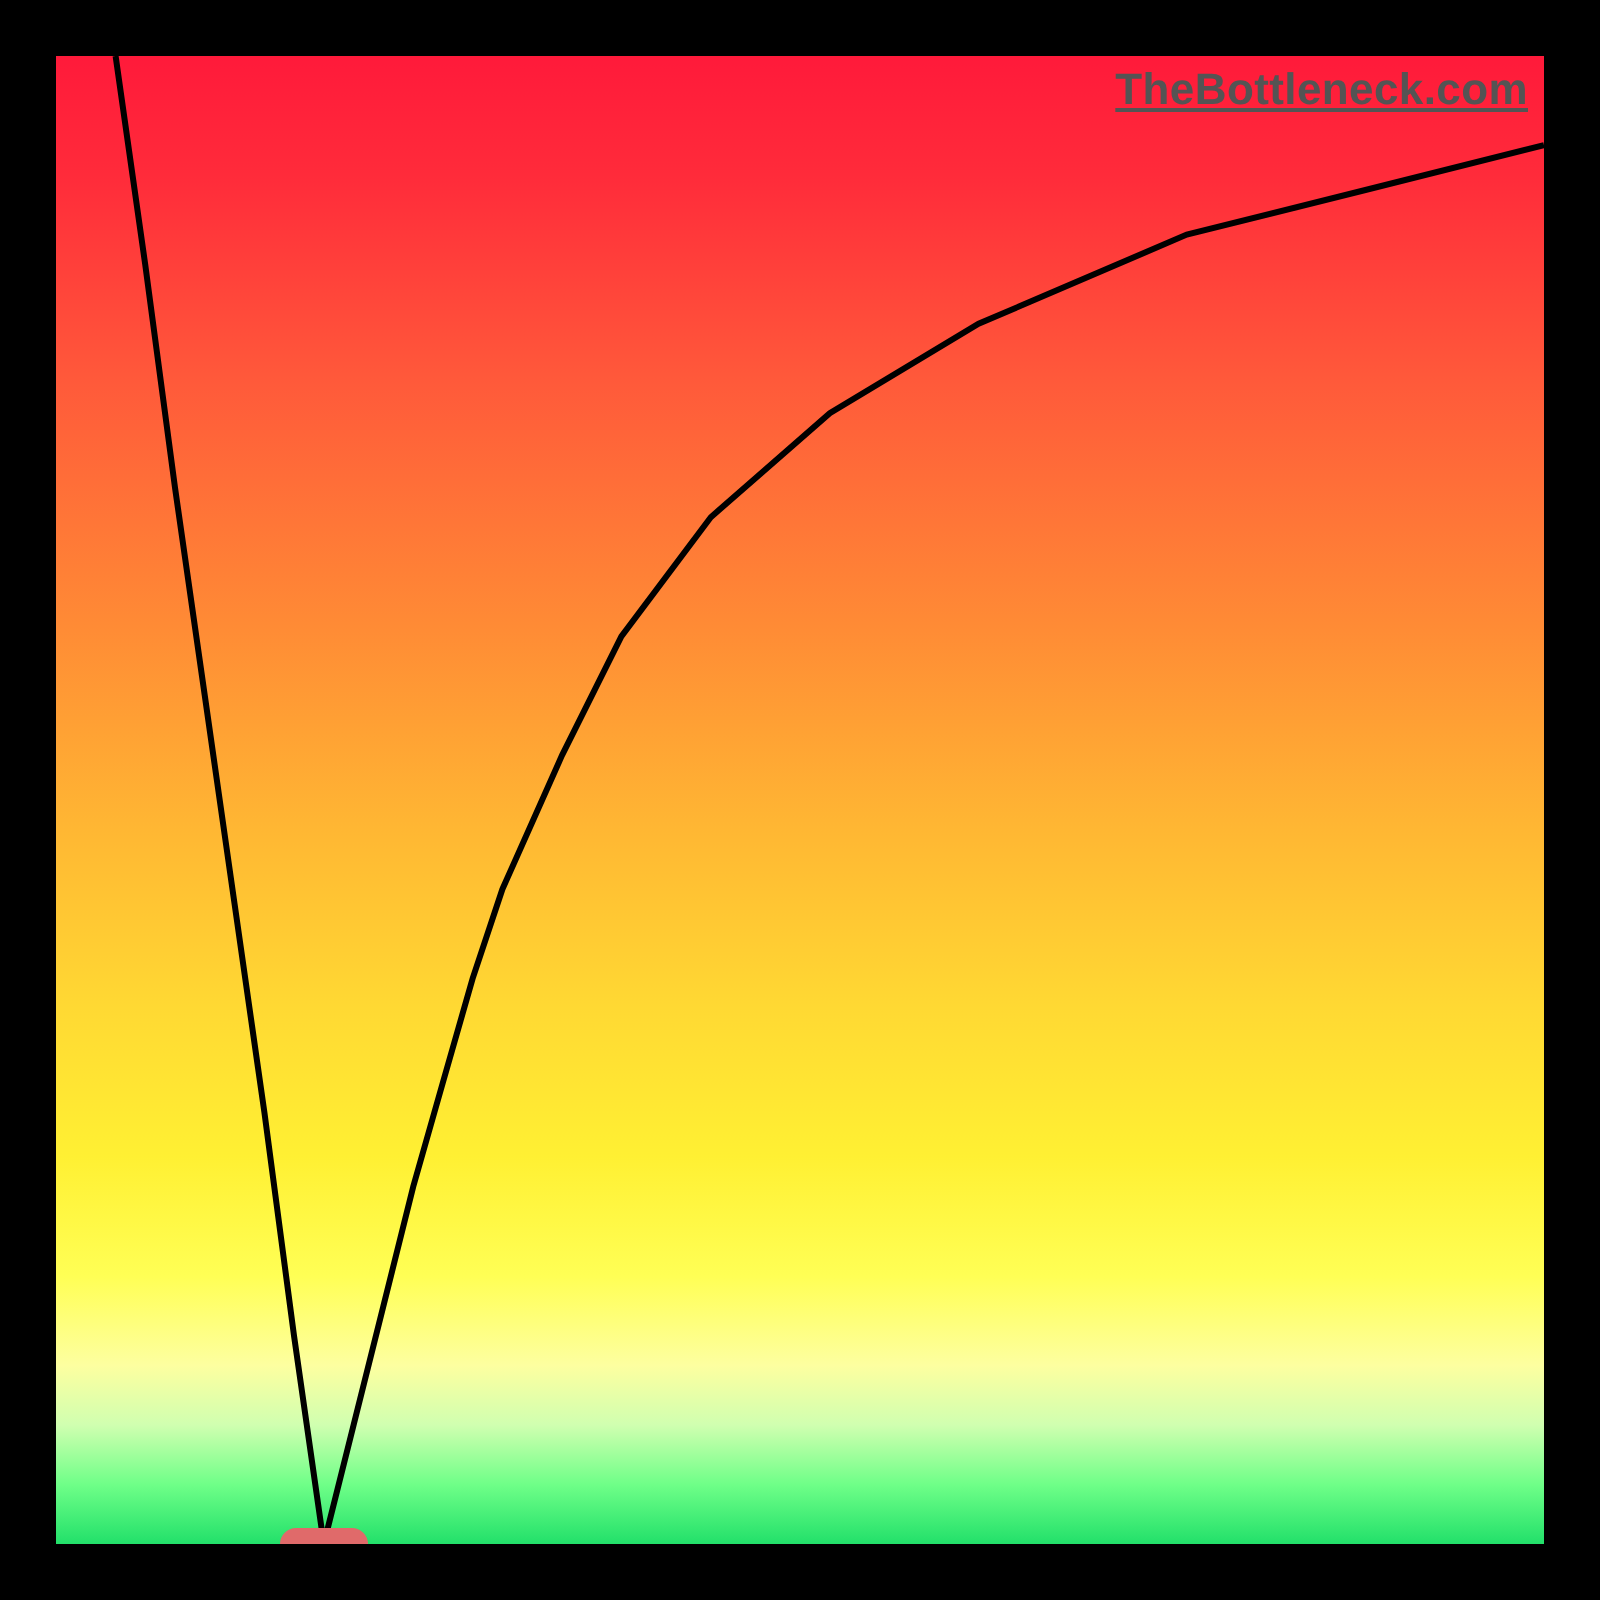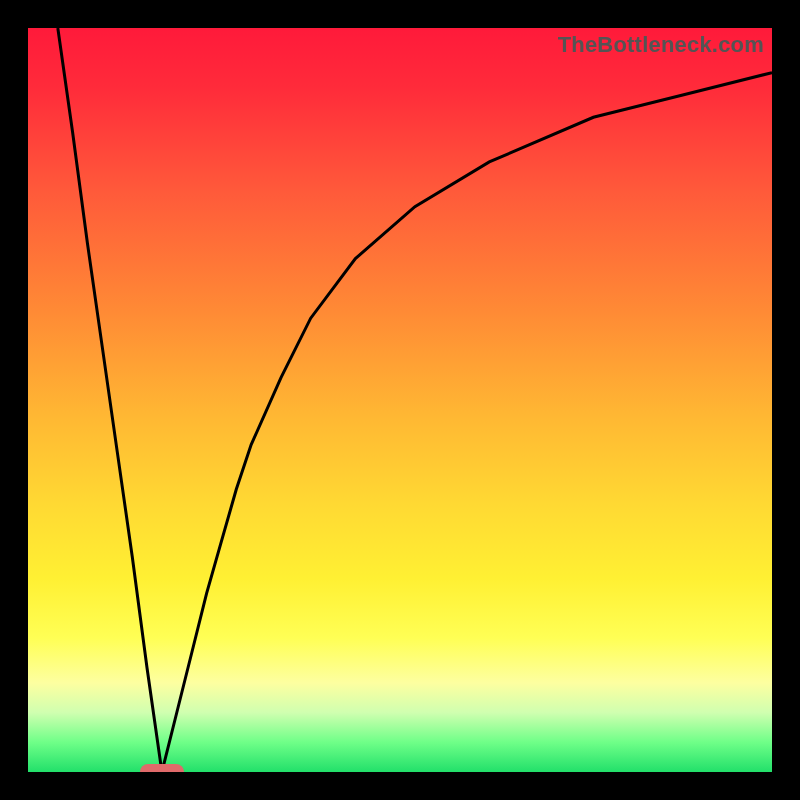--- a/index.html
+++ b/index.html
@@ -46,20 +46,21 @@
   }
   .watermark {
     position: absolute;
     top: 4px;
     right: 8px;
     color: #545454;
     font-size: 22px;
     font-weight: 600;
     letter-spacing: 0.2px;
     user-select: none;
+    text-decoration: underline;
   }
   .marker {
     position: absolute;
     width: 44px;
     height: 16px;
     border-radius: 8px;
     background: #e06a6a;
     transform: translate(-50%, -50%);
   }
   svg.curve {

